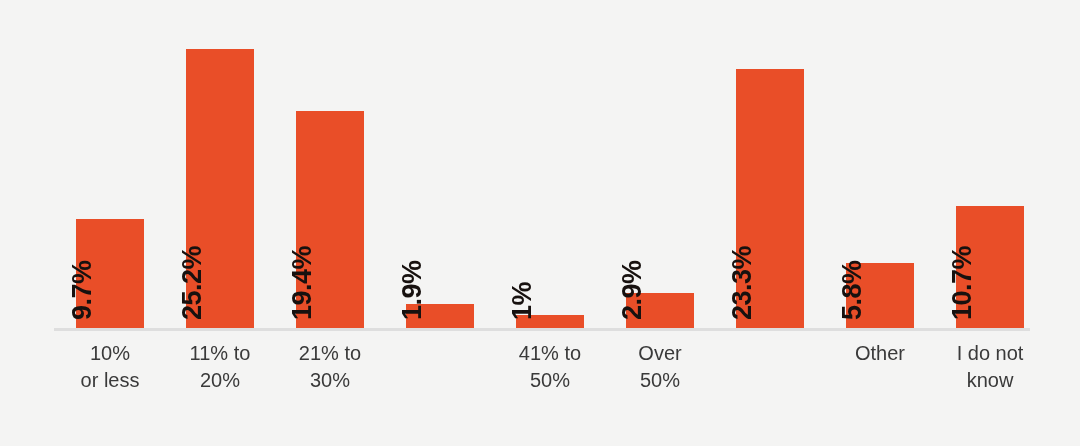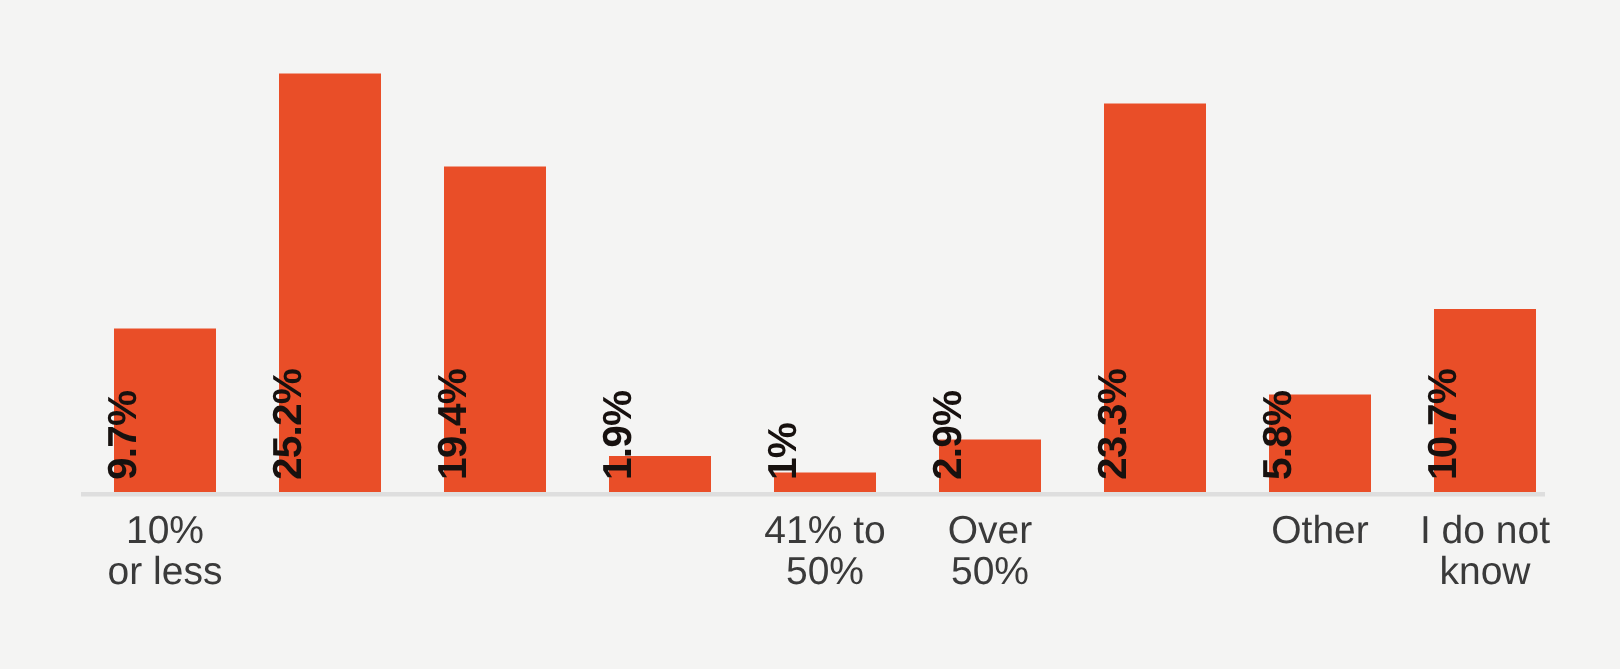--- a/index.html
+++ b/index.html
@@ -78,21 +78,21 @@
     width: 1080px;
     height: 70px;
   }
 
   .x-label {
     position: absolute;
     top: 0;
     width: 130px;
     text-align: center;
     font-family: "Liberation Sans", sans-serif;
-    font-size: 26px;
+    font-size: 20px;
     line-height: 27px;
     color: #3a3a3a;
     white-space: pre-line;
   }
 </style>
 </head>
 <body>
 
 <div id="chart-root">
 
@@ -152,20 +152,24 @@
       </div>
     </div>
 
   </div>
 
   <div id="axis-line"></div>
 
   <div id="x-labels">
     <div class="x-label" style="left:45px">10%
 or less</div>
+    <div class="x-label" style="left:155px">11% to
+20%</div>
+    <div class="x-label" style="left:265px">21% to
+30%</div>
     <div class="x-label" style="left:485px">41% to
 50%</div>
     <div class="x-label" style="left:595px">Over
 50%</div>
     <div class="x-label" style="left:815px">Other</div>
     <div class="x-label" style="left:925px">I do not
 know</div>
   </div>
 
 </div>

